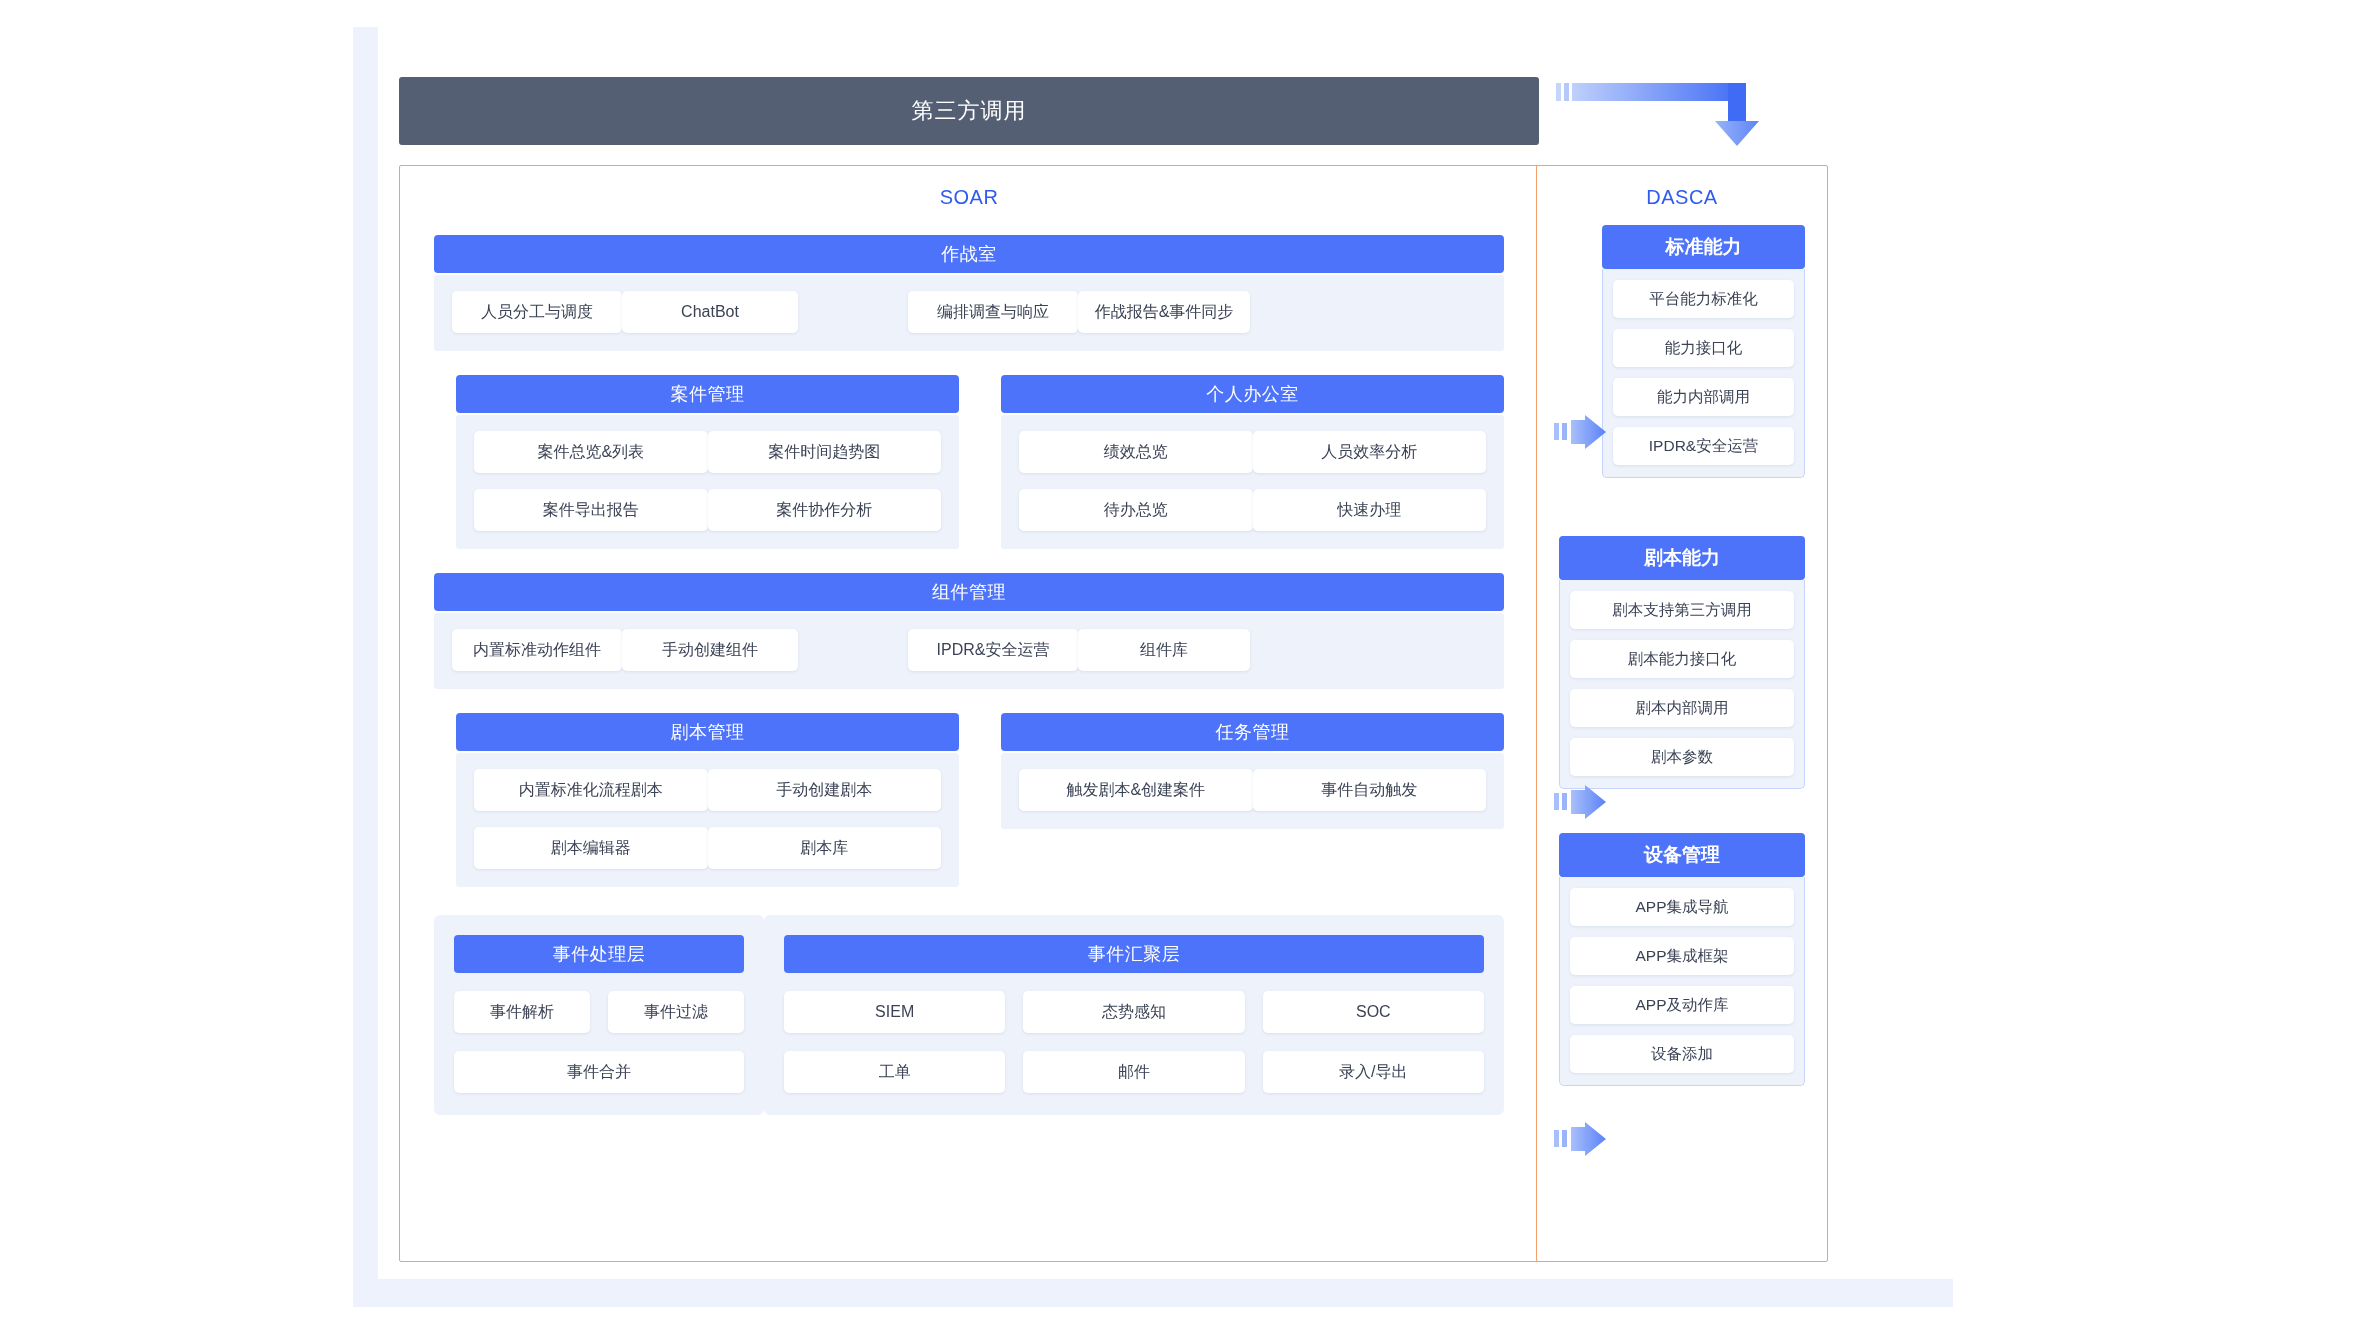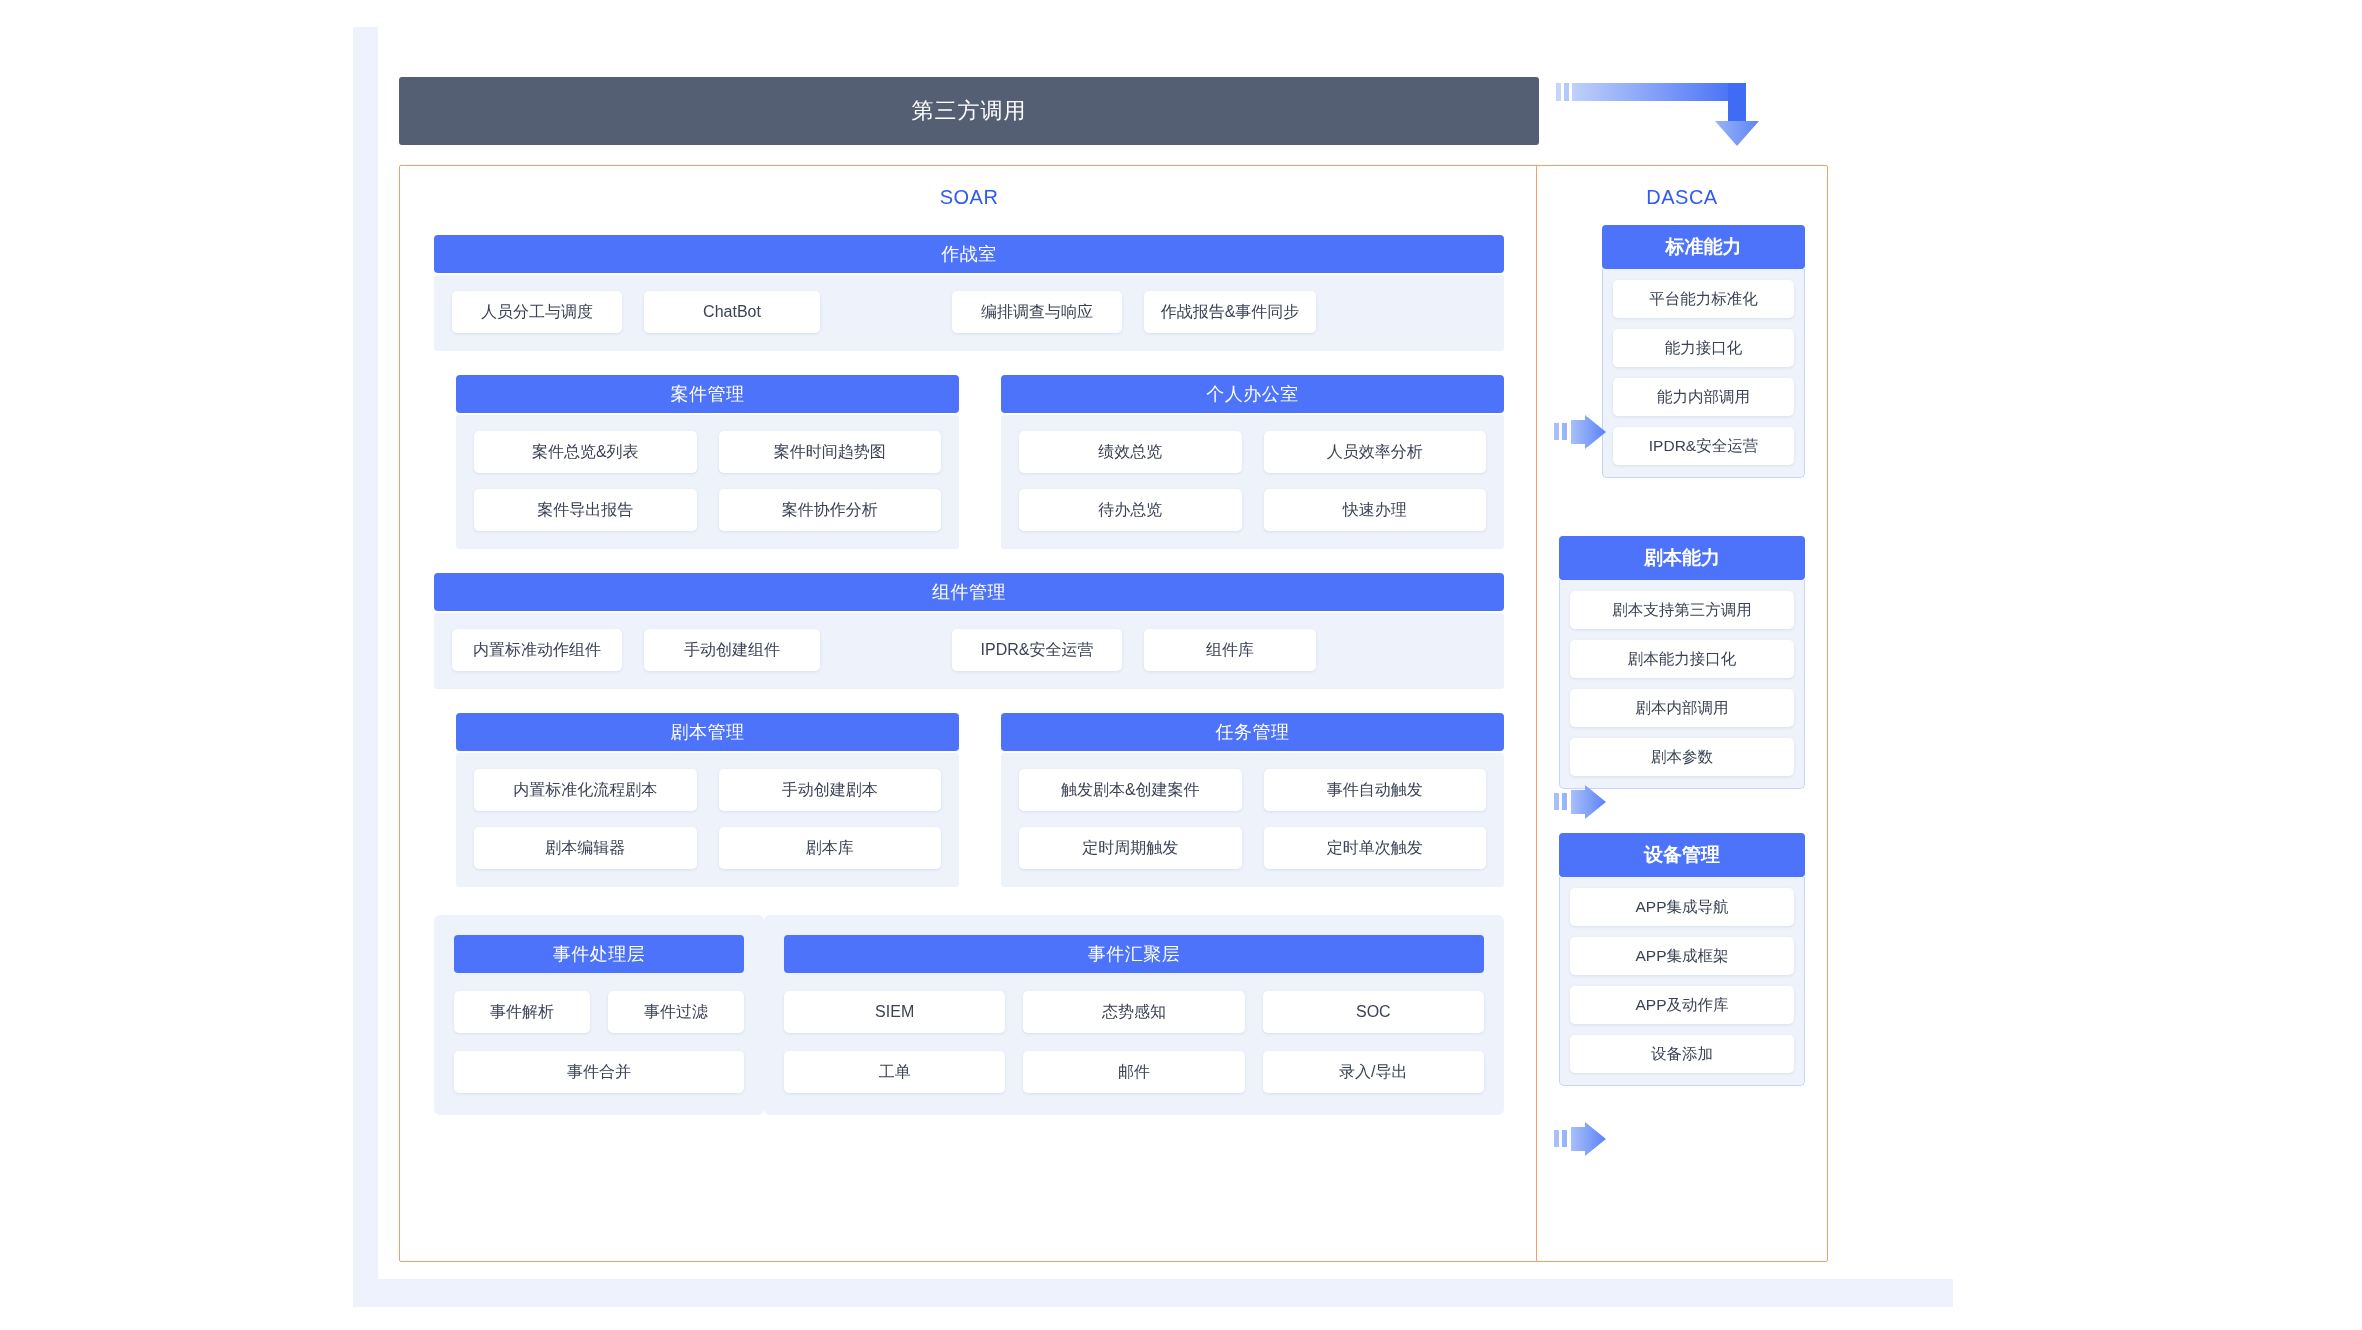--- a/index.html
+++ b/index.html
@@ -77,21 +77,21 @@
     display: flex; align-items: center; justify-content: center;
     border-radius: 4px;
     letter-spacing: .5px;
   }
   .module-body {
     background: #eef2fa;
     padding: 16px 18px 18px 18px;
     border-radius: 3px;
     margin-top: 2px;
   }
-  .card-row { display: flex; gap: 22px; }
+  .card-row { display: flex; }
   .card-row + .card-row { margin-top: 16px; }
   .card {
     background: #ffffff;
     border-radius: 5px;
     height: 42px;
     display: flex; align-items: center; justify-content: center;
     color: #3a4254;
     font-size: 16px;
     box-shadow: 0 1px 3px rgba(80,100,160,.13);
     flex: 1;
@@ -264,24 +264,20 @@
           </div>
         </div>
       </div>
       <div class="module">
         <div class="module-head">任务管理</div>
         <div class="module-body">
           <div class="card-row">
             <div class="card">触发剧本&amp;创建案件</div>
             <div class="card">事件自动触发</div>
           </div>
-          <div class="card-row">
-            <div class="card">定时周期触发</div>
-            <div class="card">定时单次触发</div>
-          </div>
         </div>
       </div>
     </div>
 
   </div>
 
   <div class="bottom-wrap">
     <div class="bottom-panel bp-left">
       <div class="module-head">事件处理层</div>
       <div class="card-row">

